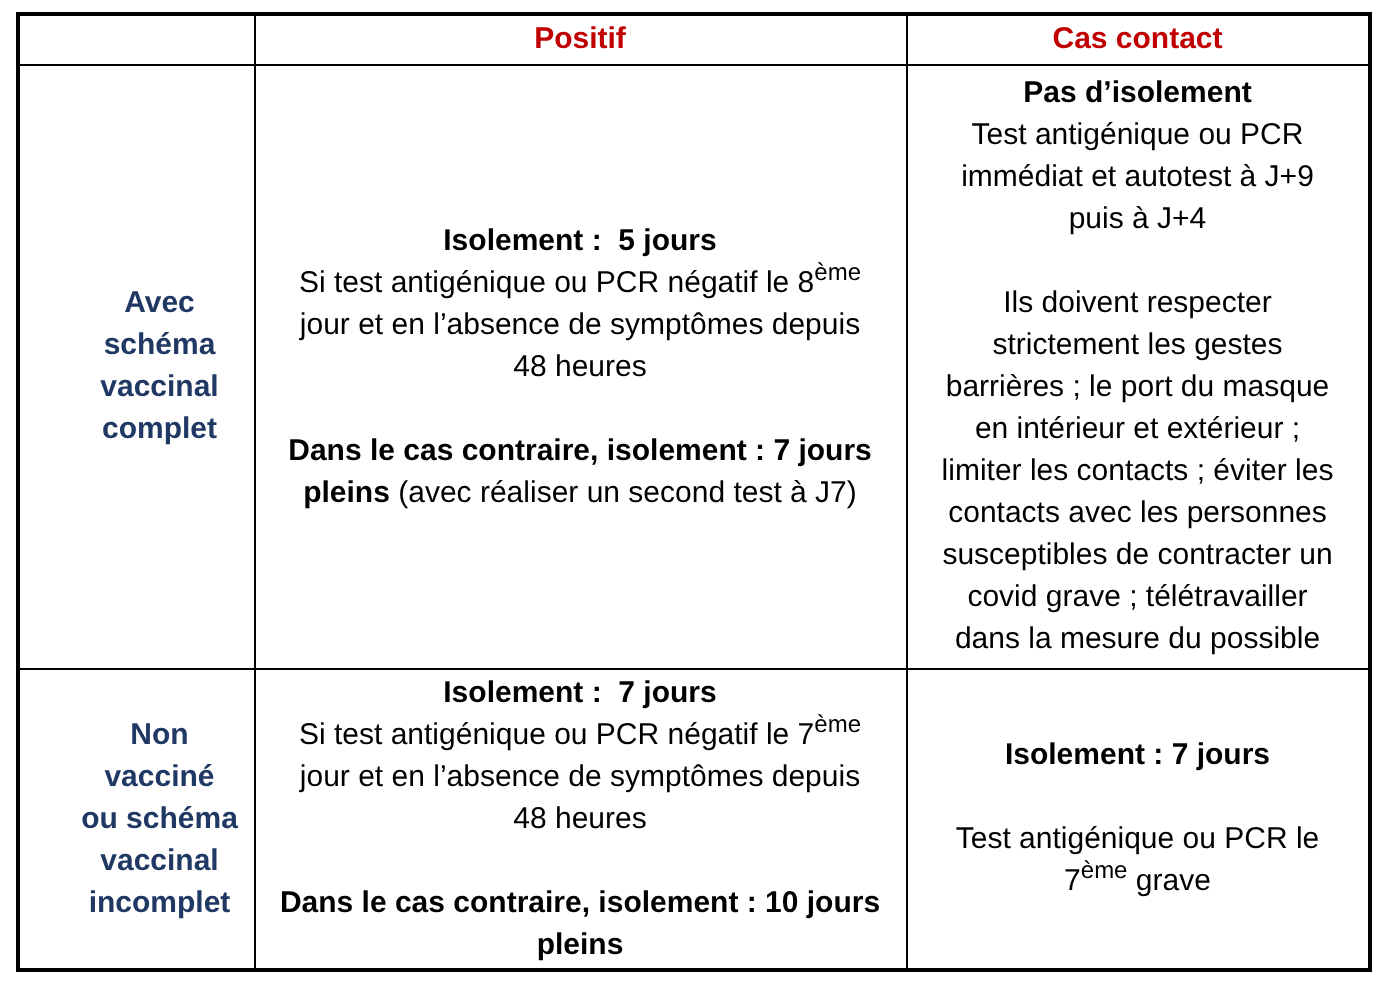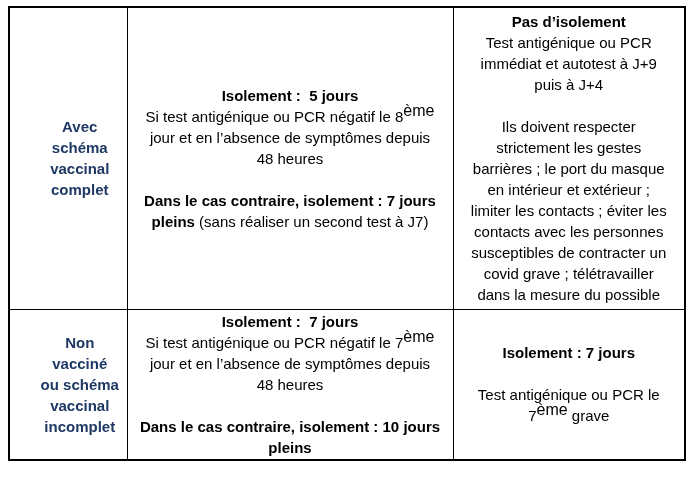--- a/index.html
+++ b/index.html
@@ -38,50 +38,55 @@
   .label-cell {
     color: #1F3864;
     font-weight: bold;
     white-space: pre-line;
     padding-left: 26px;
   }
   .para { white-space: pre-wrap; }
   .bold { font-weight: bold; }
   .blank { height: 21px; }
   sup.ord {
-    font-size: 16px;
+    font-size: 12px;
     line-height: 0;
     vertical-align: super;
   }
 </style>
 </head>
 <body>
 
 <div class="page">
   <table class="rules-table">
     <colgroup>
         <col class="c1">
         <col class="c2">
         <col class="c3">
       </colgroup>
     <tbody>
+      <tr class="header-row">
+        <td class="corner-cell"></td>
+        <td class="header-cell">Positif</td>
+        <td class="header-cell">Cas contact</td>
+      </tr>
 
       <tr class="row-vaccinated">
         <td class="label-cell">Avec schéma
 vaccinal
 complet</td>
 
         <td class="body-cell">
           <div class="para bold">Isolement :  5 jours</div>
           <div class="para"><span>Si test antigénique ou PCR négatif le 8</span><sup class="ord">ème</sup><span>
 jour et en l’absence de symptômes depuis
 48 heures</span></div>
           <div class="blank"></div>
           <div class="para"><span class="bold">Dans le cas contraire, isolement : 7 jours
-pleins</span><span> (sans réaliser un second test à J7)</span></div>
+pleins</span><span> (avec réaliser un second test à J7)</span></div>
         </td>
 
         <td class="body-cell">
           <div class="para bold">Pas d’isolement</div>
           <div class="para">Test antigénique ou PCR
 immédiat et autotest à J+9
 puis à J+4</div>
           <div class="blank"></div>
           <div class="para">Ils doivent respecter
 strictement les gestes

